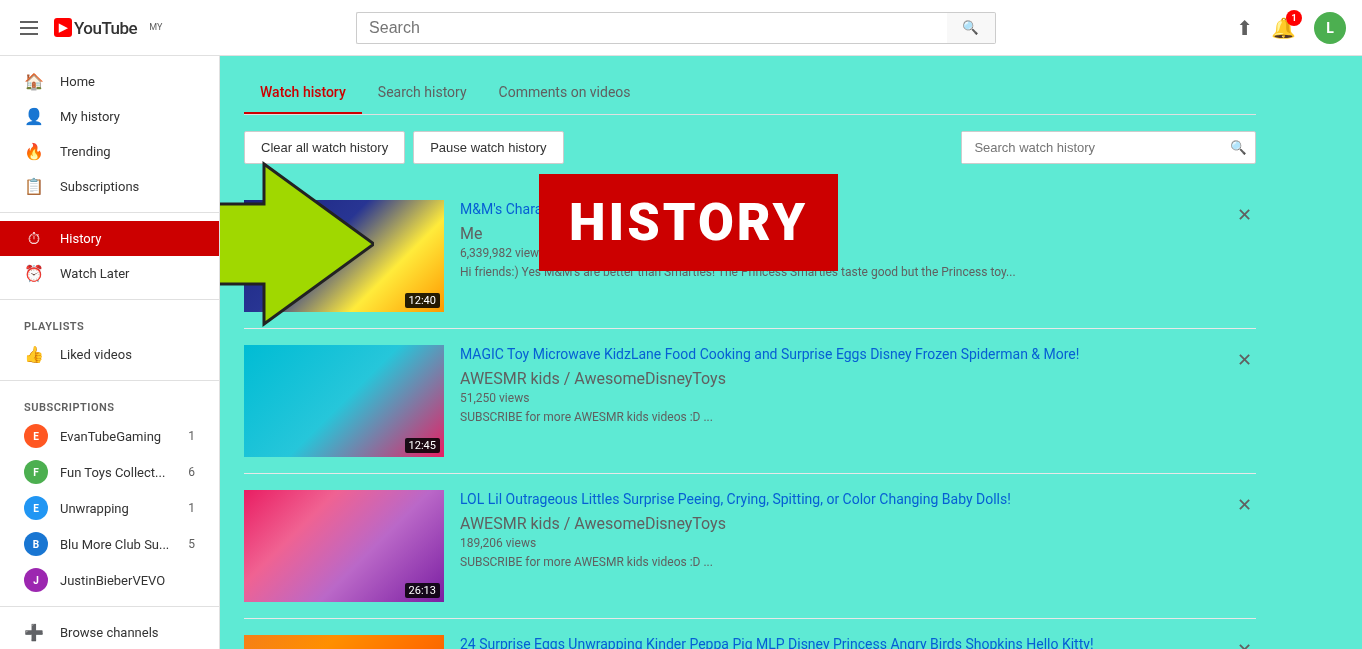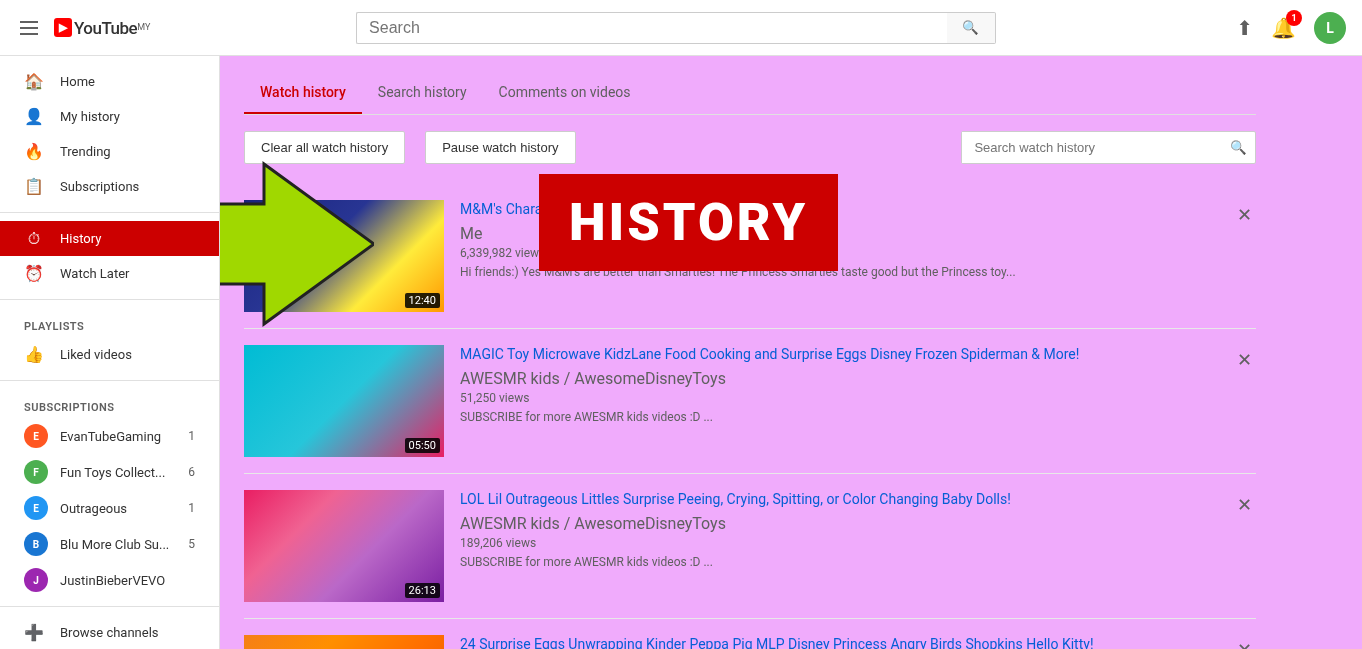--- a/index.html
+++ b/index.html
@@ -3,21 +3,21 @@
   <meta charset="utf-8">
   <style>
     * { box-sizing: border-box; margin: 0; padding: 0; }
     body { font-family: 'Roboto', Arial, sans-serif; font-size: 13px; background: #f9f9f9; color: #222; overflow: hidden; }
 
     
     .app { display: flex; flex-direction: column; height: 649px; width: 1362px; }
     .topbar { display: flex; align-items: center; background: #fff; border-bottom: 1px solid #e0e0e0; height: 56px; padding: 0 16px; flex-shrink: 0; z-index: 10; }
     .main { display: flex; flex: 1; overflow: hidden; }
     .sidebar { width: 220px; background: #fff; border-right: 1px solid #e0e0e0; overflow-y: auto; flex-shrink: 0; padding-top: 8px; }
-    .content { flex: 1; overflow-y: auto; padding: 0 0 0 0; background: #f0abfc; }
+    .content { flex: 1; overflow-y: auto; padding: 0 0 0 0; background: #5eead4; }
 
     
     .topbar-left { display: flex; align-items: center; gap: 12px; width: 220px; }
     .hamburger { display: flex; flex-direction: column; gap: 4px; cursor: pointer; padding: 4px; }
     .hamburger span { display: block; width: 18px; height: 2px; background: #606060; }
     .yt-logo { display: flex; align-items: center; gap: 2px; text-decoration: none; }
     .yt-logo-icon { background: #ff0000; color: #fff; font-size: 11px; font-weight: 900; padding: 3px 5px; border-radius: 3px; letter-spacing: -0.5px; }
     .yt-logo-text { font-size: 17px; font-weight: 500; color: #333; letter-spacing: -0.5px; }
     .yt-logo-country { font-size: 9px; color: #606060; align-self: flex-start; margin-top: 4px; }
     .search-bar { display: flex; flex: 1; max-width: 640px; margin: 0 auto; }
@@ -42,21 +42,21 @@
     .history-active { background: #cc0000 !important; color: #fff !important; }
     .history-active .sidebar-icon { color: #fff !important; }
     .history-active .sidebar-label { color: #fff !important; }
 
     
     .content-inner { max-width: 1060px; padding: 16px 24px; }
     .tabs { display: flex; border-bottom: 1px solid #e0e0e0; margin-bottom: 16px; }
     .tab { padding: 12px 16px; cursor: pointer; font-size: 14px; color: #606060; border-bottom: 2px solid transparent; }
     .tab.active { color: #cc0000; border-bottom: 2px solid #cc0000; font-weight: 500; }
 
-    .actions-bar { display: flex; align-items: center; gap: 20px; margin-bottom: 20px; }
+    .actions-bar { display: flex; align-items: center; gap: 8px; margin-bottom: 20px; }
     .btn-outline { border: 1px solid #ccc; background: #fff; padding: 8px 16px; cursor: pointer; font-size: 13px; color: #333; border-radius: 2px; }
     .search-history-wrap { margin-left: auto; display: flex; align-items: center; border: 1px solid #ccc; border-radius: 2px; background: #fff; justify-content: center; }
     .search-history-input { border: none; outline: none; padding: 8px 12px; font-size: 13px; width: 260px; }
     .search-history-btn { background: none; border: none; padding: 0 8px; cursor: pointer; color: #606060; }
 
     
     .video-item { display: flex; align-items: flex-start; gap: 16px; padding: 16px 0; border-bottom: 1px solid #e8e8e8; position: relative; }
     .video-thumb-wrap { position: relative; flex-shrink: 0; width: 200px; height: 112px; background: #000; overflow: hidden; }
     .video-thumb { width: 100%; height: 100%; object-fit: cover; background: #333; display: flex; align-items: center; justify-content: center; }
     .video-duration { position: absolute; bottom: 4px; right: 4px; background: rgba(0,0,0,0.85); color: #fff; font-size: 11px; padding: 1px 4px; border-radius: 2px; }
@@ -85,21 +85,21 @@
 
   <div class="topbar">
     <div class="topbar-left">
       <div class="hamburger">
         <span></span>
           <span></span>
           <span></span>
       </div>
       <a class="yt-logo" href="#">
         <span class="yt-logo-icon">▶</span>
-        <span style="display:flex;align-items:flex-start;gap:0">
+        <span style="display:flex;align-items:flex-start;gap:12px">
           <span class="yt-logo-text">YouTube</span>
           <span class="yt-logo-country">MY</span>
         </span>
       </a>
     </div>
     <div class="search-bar">
       <input class="search-input" type="text" placeholder="Search" style="">
       <button class="search-btn">
         <span>🔍</span>
       </button>
@@ -155,21 +155,21 @@
         <span class="sub-name">EvanTubeGaming</span>
         <span class="sub-count">1</span>
       </div>
       <div class="sub-item">
         <div class="sub-avatar" style="background:#4caf50;">F</div>
         <span class="sub-name">Fun Toys Collect...</span>
         <span class="sub-count">6</span>
       </div>
       <div class="sub-item">
         <div class="sub-avatar" style="background:#2196f3;">E</div>
-        <span class="sub-name">Outrageous</span>
+        <span class="sub-name">Unwrapping</span>
         <span class="sub-count">1</span>
       </div>
       <div class="sub-item">
         <div class="sub-avatar" style="background:#1976d2;">B</div>
         <span class="sub-name">Blu More Club Su...</span>
         <span class="sub-count">5</span>
       </div>
       <div class="sub-item">
         <div class="sub-avatar" style="background:#9c27b0;">J</div>
         <span class="sub-name">JustinBieberVEVO</span>
@@ -223,21 +223,21 @@
               <div class="video-views">6,339,982 views</div>
               <div class="video-desc">Hi friends:)
 Yes M&amp;M's are better than Smarties! The Princess Smarties taste good but the Princess toy...</div>
             </div>
             <button class="close-btn">✕</button>
           </div>
 
           <div class="video-item">
             <div class="video-thumb-wrap">
               <div class="video-thumb thumb-2"></div>
-              <span class="video-duration">05:50</span>
+              <span class="video-duration">12:45</span>
             </div>
             <div class="video-info">
               <div class="video-title">MAGIC Toy Microwave KidzLane Food Cooking and Surprise Eggs Disney Frozen Spiderman &amp; More!</div>
               <div class="video-channel">AWESMR kids / AwesomeDisneyToys</div>
               <div class="video-views">51,250 views</div>
               <div class="video-desc">SUBSCRIBE for more AWESMR kids videos :D
 ...</div>
             </div>
             <button class="close-btn">✕</button>
           </div>

